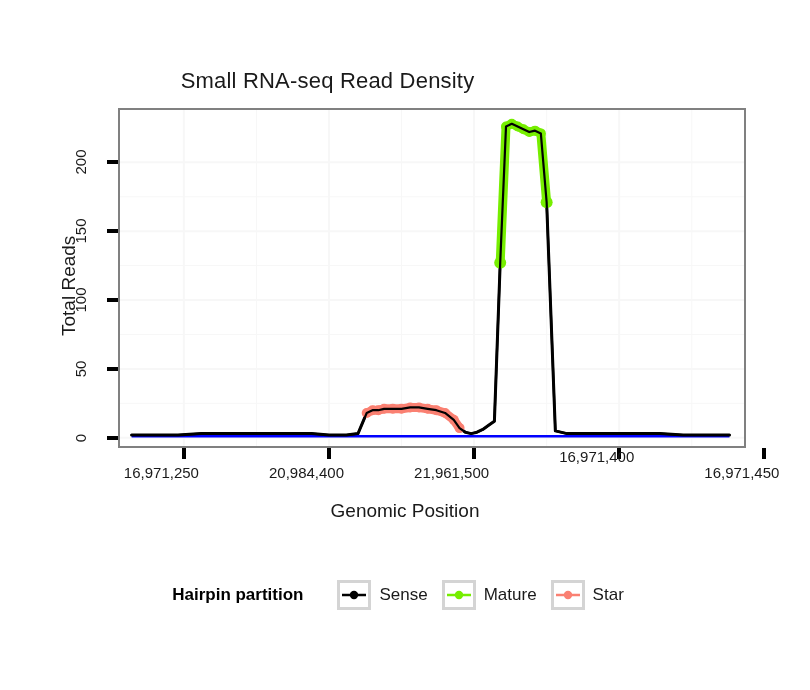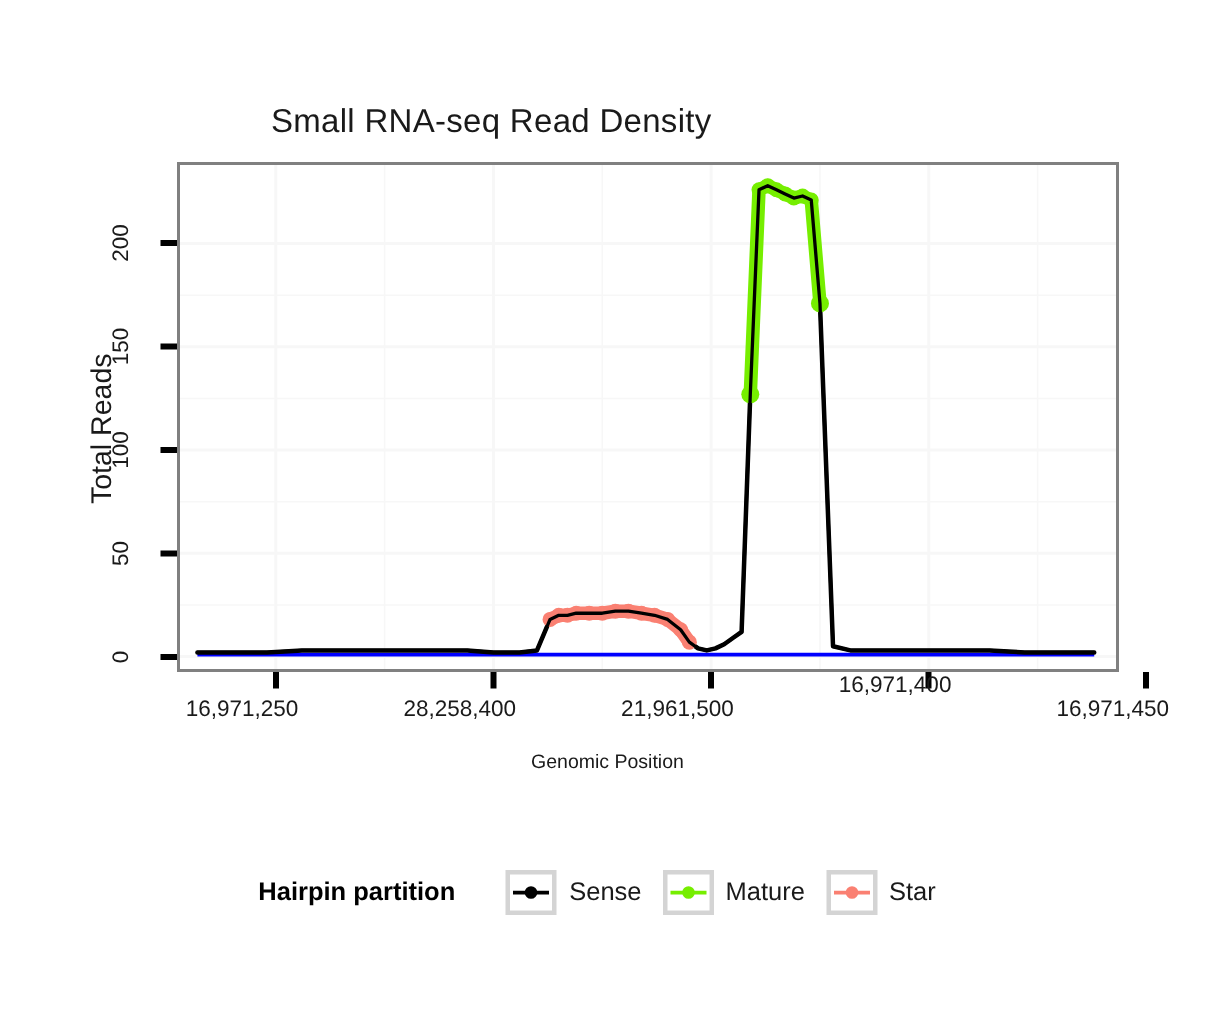--- a/index.html
+++ b/index.html
@@ -21,21 +21,21 @@
   .svg-layer{position:absolute;left:0;top:0;}
 
   
   .ylab{
     position:absolute;
     transform:rotate(-90deg);transform-origin:left top;
     font-size:19px;color:#1a1a1a;white-space:nowrap;
   }
   .xlab{
     position:absolute;left:0;top:500px;width:810px;text-align:center;
-    font-size:13px;color:#1a1a1a;
+    font-size:19px;color:#1a1a1a;
   }
   .ytick-label{
     position:absolute;font-size:15px;color:#1a1a1a;white-space:nowrap;
     transform:rotate(-90deg);transform-origin:center center;text-align:center;
   }
   .xtick-label{
     position:absolute;font-size:15px;color:#1a1a1a;white-space:nowrap;
     text-align:left;
   }
   .tickmark{position:absolute;background:#000;}
@@ -128,21 +128,21 @@
           <circle cx="426.6418604651162" cy="92.26229508196721" r="6" fill="#76ee00"></circle>
           <path d="M11.61 324.98 L34.83 324.98 L58.05 324.98 L81.27 323.61 L98.68 323.61 L116.09 323.61 L133.51 323.61 L150.92 323.61 L174.14 323.61 L191.55 323.61 L208.97 324.98 L226.38 324.98 L237.99 323.61 L246.70 302.95 L252.50 300.20 L258.31 300.20 L264.11 298.82 L272.82 298.82 L281.53 298.82 L290.23 297.44 L298.94 297.44 L307.65 298.82 L316.35 300.20 L325.06 302.95 L333.77 309.84 L339.57 318.10 L345.38 322.23 L351.18 323.61 L356.99 322.23 L362.79 319.48 L368.60 315.34 L374.40 311.21 L380.20 152.85 L386.01 16.52 L391.81 13.77 L397.62 16.52 L403.42 19.28 L409.23 22.03 L415.03 20.66 L420.84 23.41 L426.64 92.26 L435.35 320.85 L446.96 323.61 L458.57 323.61 L475.98 323.61 L493.40 323.61 L516.61 323.61 L539.83 323.61 L563.05 324.98 L586.27 324.98 L609.49 324.98" fill="none" stroke="#000" stroke-width="2.2" stroke-linejoin="round" stroke-linecap="round"></path>
         </svg>
     </div>
   </div>
 
   <div id="xtick-host">
       <div class="tickmark" style="left: 181.851px; top: 448px; width: 4px; height: 11px;"></div>
       <div class="xtick-label" style="left: 123.851px; top: 464px; width: 120px;">16,971,250</div>
       <div class="tickmark" style="left: 326.967px; top: 448px; width: 4px; height: 11px;"></div>
-      <div class="xtick-label" style="left: 268.967px; top: 464px; width: 120px;">28,258,400</div>
+      <div class="xtick-label" style="left: 268.967px; top: 464px; width: 120px;">20,984,400</div>
       <div class="tickmark" style="left: 472.084px; top: 448px; width: 4px; height: 11px;"></div>
       <div class="xtick-label" style="left: 414.084px; top: 464px; width: 120px;">21,961,500</div>
       <div class="tickmark" style="left: 617.2px; top: 448px; width: 4px; height: 11px;"></div>
       <div class="xtick-label" style="left: 559.2px; top: 448px; width: 120px;">16,971,400</div>
       <div class="tickmark" style="left: 762.316px; top: 448px; width: 4px; height: 11px;"></div>
       <div class="xtick-label" style="left: 704.316px; top: 464px; width: 120px;">16,971,450</div>
     </div>
 
   <div class="xlab">Genomic Position</div>
 

